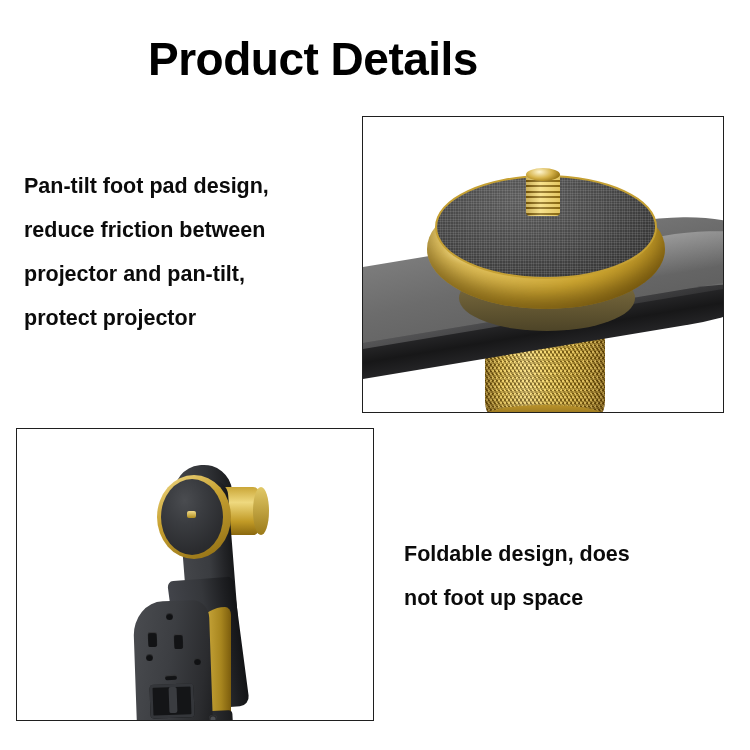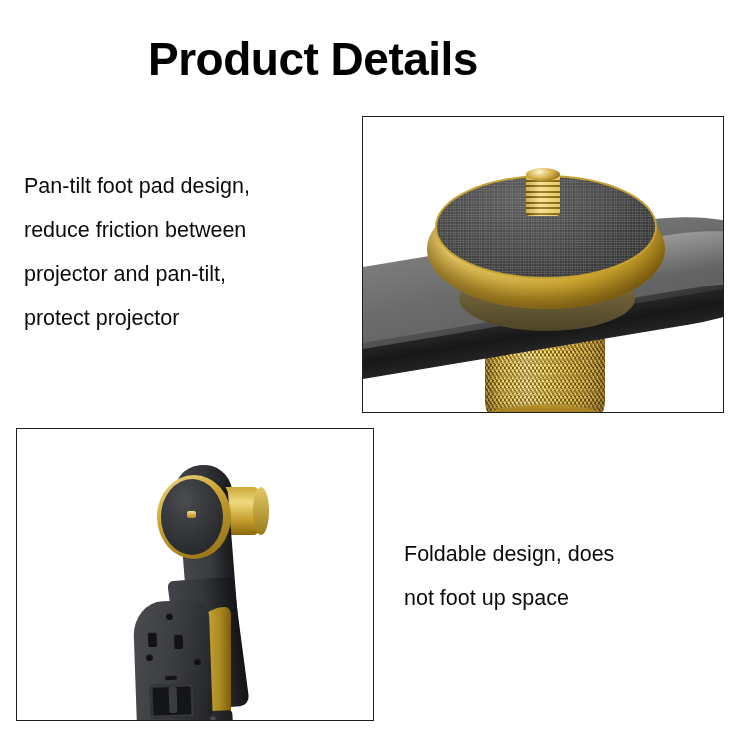--- a/index.html
+++ b/index.html
@@ -28,21 +28,21 @@
     color: #000000;
     letter-spacing: -0.5px;
     line-height: 1;
   }
 
   
   .desc-block {
     position: absolute;
     color: #0b0b0b;
     font-size: 21.5px;
-    font-weight: normal;
+    font-weight: bold;
     line-height: 44px;
     white-space: pre-line;
   }
   #desc-left  { left: 24px;  top: 164px; width: 330px; }
   #desc-right { left: 404px; top: 532px; width: 320px; }
 
   
   .photo-frame {
     position: absolute;
     background: #ffffff;

